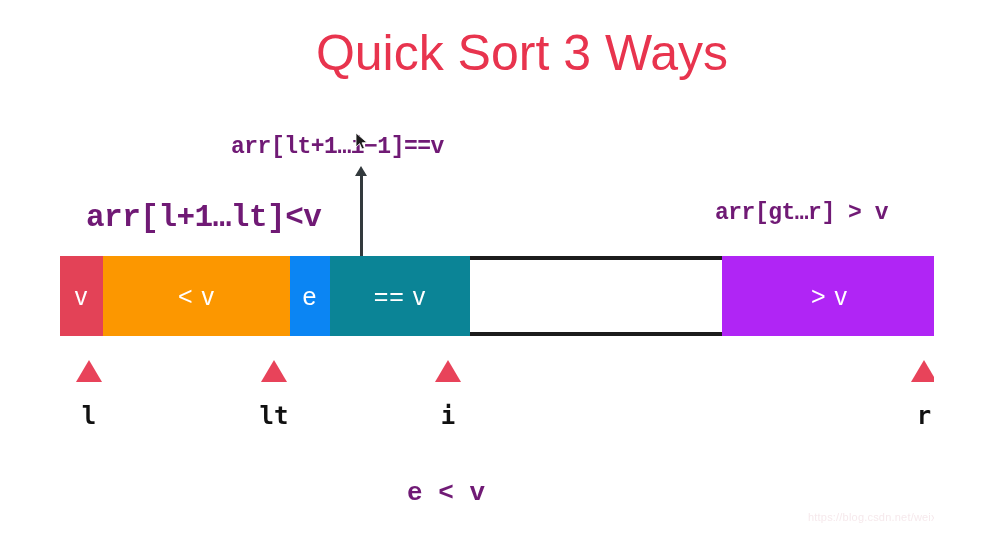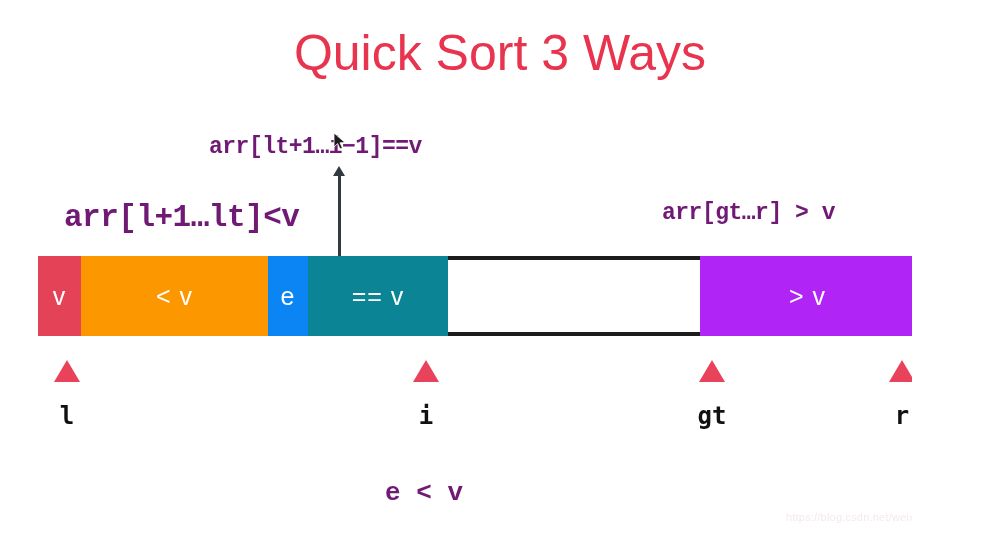--- a/index.html
+++ b/index.html
@@ -9,20 +9,21 @@
   }
   body {
     font-family: "Liberation Sans", sans-serif;
   }
   #stage {
     position: relative;
     width: 912px;
     height: 534px;
     background: #ffffff;
     overflow: hidden;
+    margin-left: 22px;
   }
 
   
   .title {
     position: absolute;
     left: 0;
     top: 24px;
     width: 1000px;
     text-align: center;
     font-family: "Liberation Sans", sans-serif;
@@ -36,21 +37,21 @@
   
   .mono {
     font-family: Liberation Mono, monospace;
     font-weight: 700;
     color: #701a75;
     white-space: nowrap;
     position: absolute;
   }
   .ann-top    { left: 209px; top: 134px; font-size: 23px; letter-spacing: -0.5px; }
   .ann-left   { left: 64px;  top: 200px; font-size: 31px; letter-spacing: -0.5px; }
-  .ann-right  { left: 662px; top: 200px; font-size: 23px; letter-spacing: -0.5px; }
+  .ann-right  { left: 693px; top: 200px; font-size: 23px; letter-spacing: -0.5px; }
   .ann-bottom { left: 385px; top: 478px; font-size: 26px; letter-spacing: 0px; }
 
   
   .cursor-glyph {
     position: absolute;
     left: 333px;
     top: 132px;
     width: 14px;
     height: 18px;
     pointer-events: none;
@@ -173,28 +174,28 @@
     <div class="seg seg-e">e</div>
     <div class="seg seg-eq">== v</div>
     <div class="seg seg-gap"></div>
     <div class="seg seg-gt">&gt; v</div>
   </div>
 
   <div class="marker m-l">
     <div class="tri"></div>
     <div class="mlabel">l</div>
   </div>
+  <div class="marker m-lt">
+    <div class="tri"></div>
+    <div class="mlabel">lt</div>
+  </div>
   <div class="marker m-i">
     <div class="tri"></div>
     <div class="mlabel">i</div>
   </div>
-  <div class="marker m-gt">
-    <div class="tri"></div>
-    <div class="mlabel">gt</div>
-  </div>
   <div class="marker m-r">
     <div class="tri"></div>
     <div class="mlabel">r</div>
   </div>
 
   <div class="mono ann-bottom">e &lt; v</div>
 
   <div class="watermark">https://blog.csdn.net/weixin_43862688</div>
 
 </div>

